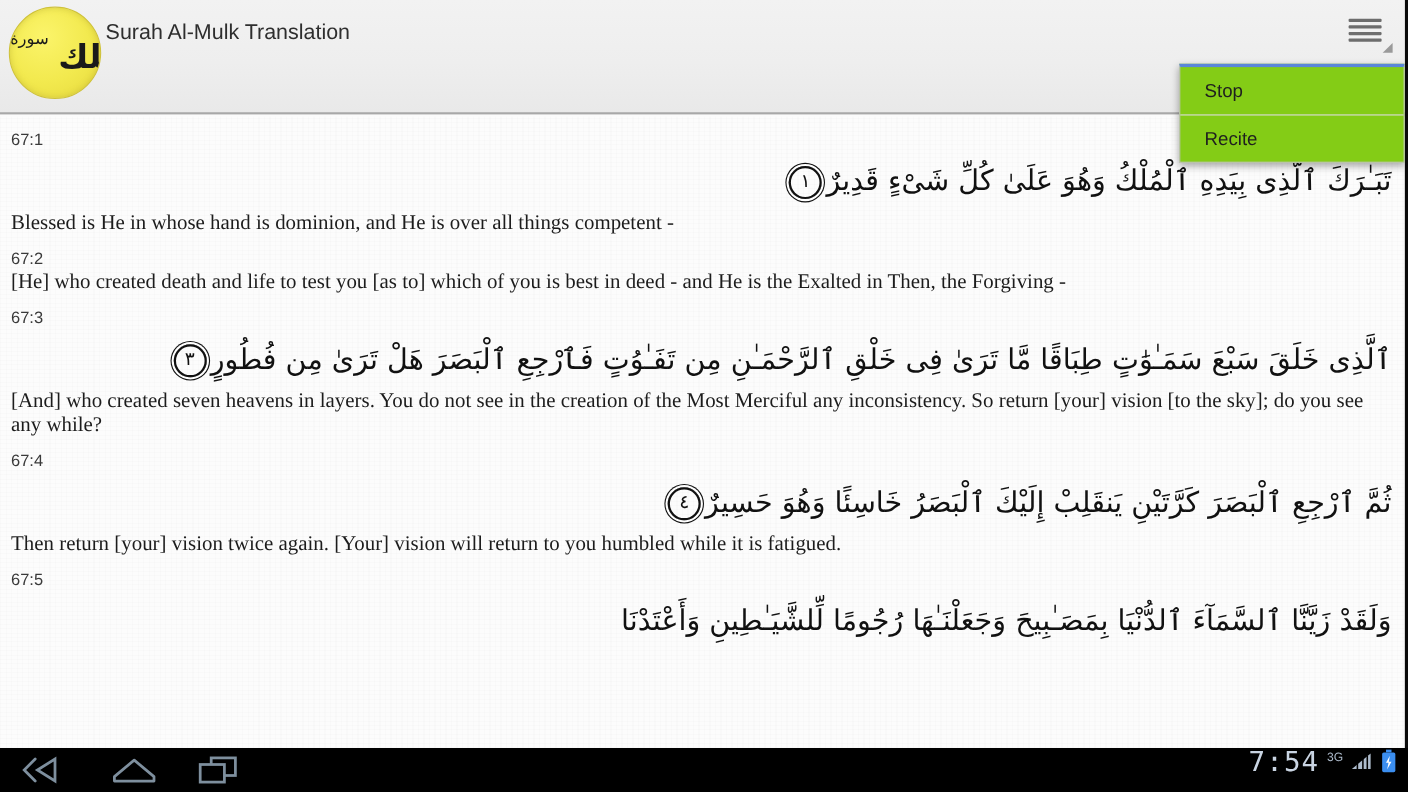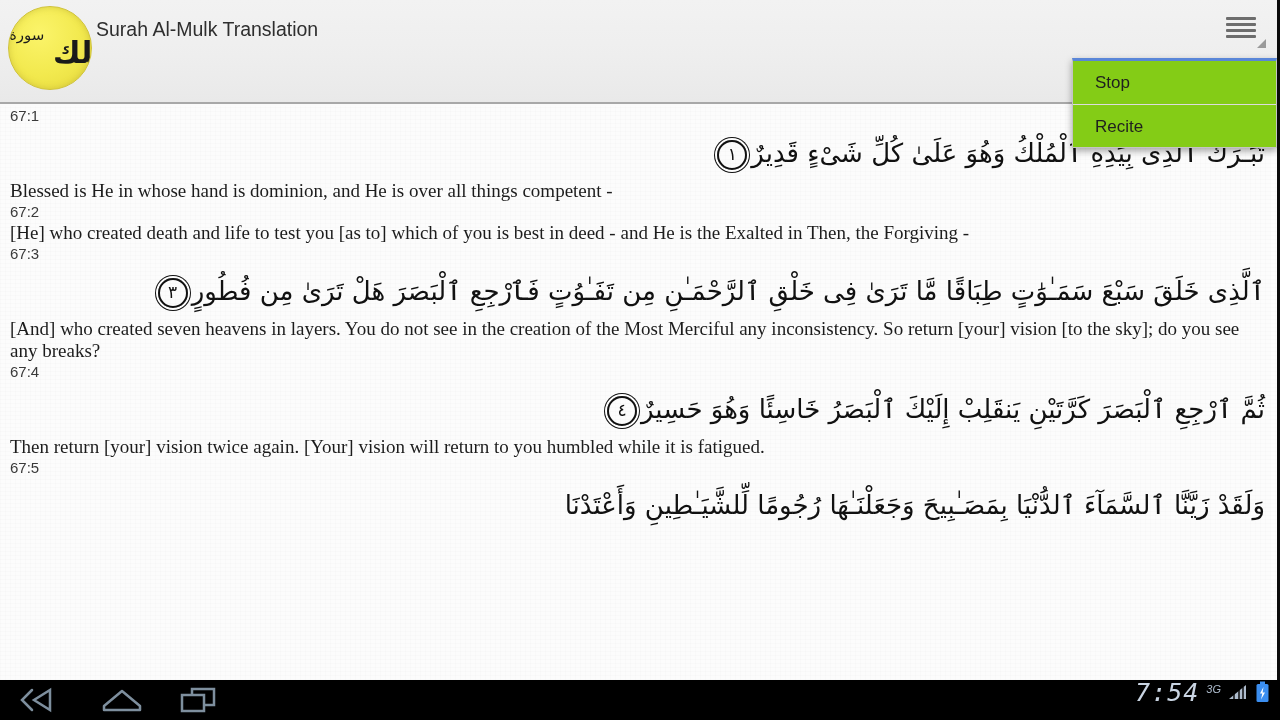--- a/index.html
+++ b/index.html
@@ -165,20 +165,21 @@
     background:
       repeating-linear-gradient(0deg, rgba(0,0,0,0.012) 0px, rgba(0,0,0,0.012) 1px, rgba(255,255,255,0) 1px, rgba(255,255,255,0) 4px),
       repeating-linear-gradient(90deg, rgba(0,0,0,0.012) 0px, rgba(0,0,0,0.012) 1px, rgba(255,255,255,0) 1px, rgba(255,255,255,0) 5px),
       #fcfcfc;
     overflow: hidden;
     box-sizing: border-box;
   }
 
   .verse-block {
     padding: 0 10px;
+    margin-top: 12px;
   }
 
   .verse-ref {
     font-family: "Liberation Sans", sans-serif;
     font-size: 15px;
     color: #3a3a3a;
     line-height: 20px;
   }
 
   .verse-arabic {
@@ -240,21 +241,20 @@
   #nav-recent{ left: 168px; }
 
   #status-area {
     position: absolute;
     right: 10px;
     top: 0;
     height: 24px;
     display: flex;
     align-items: center;
     gap: 7px;
-    font-style: italic;
   }
   #clock {
     font-family: "DejaVu Sans Mono", monospace;
     font-size: 25px;
     color: #c9d4e2;
     letter-spacing: 1px;
   }
   #net-label {
     font-family: "Liberation Sans", sans-serif;
     font-size: 11px;
@@ -306,21 +306,21 @@
       </div>
 
       <div class="verse-block">
         <div class="verse-ref">67:2</div>
         <div class="verse-trans">[He] who created death and life to test you [as to] which of you is best in deed - and He is the Exalted in Then, the Forgiving -</div>
       </div>
 
       <div class="verse-block">
         <div class="verse-ref">67:3</div>
         <div class="verse-arabic wrap"><span>ٱلَّذِى خَلَقَ سَبْعَ سَمَـٰوَٰتٍ طِبَاقًا مَّا تَرَىٰ فِى خَلْقِ ٱلرَّحْمَـٰنِ مِن تَفَـٰوُتٍ فَٱرْجِعِ ٱلْبَصَرَ هَلْ تَرَىٰ مِن فُطُورٍ</span><span class="ayah-mark">٣</span></div>
-        <div class="verse-trans">[And] who created seven heavens in layers. You do not see in the creation of the Most Merciful any inconsistency. So return [your] vision [to the sky]; do you see any breaks?</div>
+        <div class="verse-trans">[And] who created seven heavens in layers. You do not see in the creation of the Most Merciful any inconsistency. So return [your] vision [to the sky]; do you see any while?</div>
       </div>
 
       <div class="verse-block">
         <div class="verse-ref">67:4</div>
         <div class="verse-arabic"><span>ثُمَّ ٱرْجِعِ ٱلْبَصَرَ كَرَّتَيْنِ يَنقَلِبْ إِلَيْكَ ٱلْبَصَرُ خَاسِئًا وَهُوَ حَسِيرٌ</span><span class="ayah-mark">٤</span></div>
         <div class="verse-trans">Then return [your] vision twice again. [Your] vision will return to you humbled while it is fatigued.</div>
       </div>
 
       <div class="verse-block">
         <div class="verse-ref">67:5</div>

